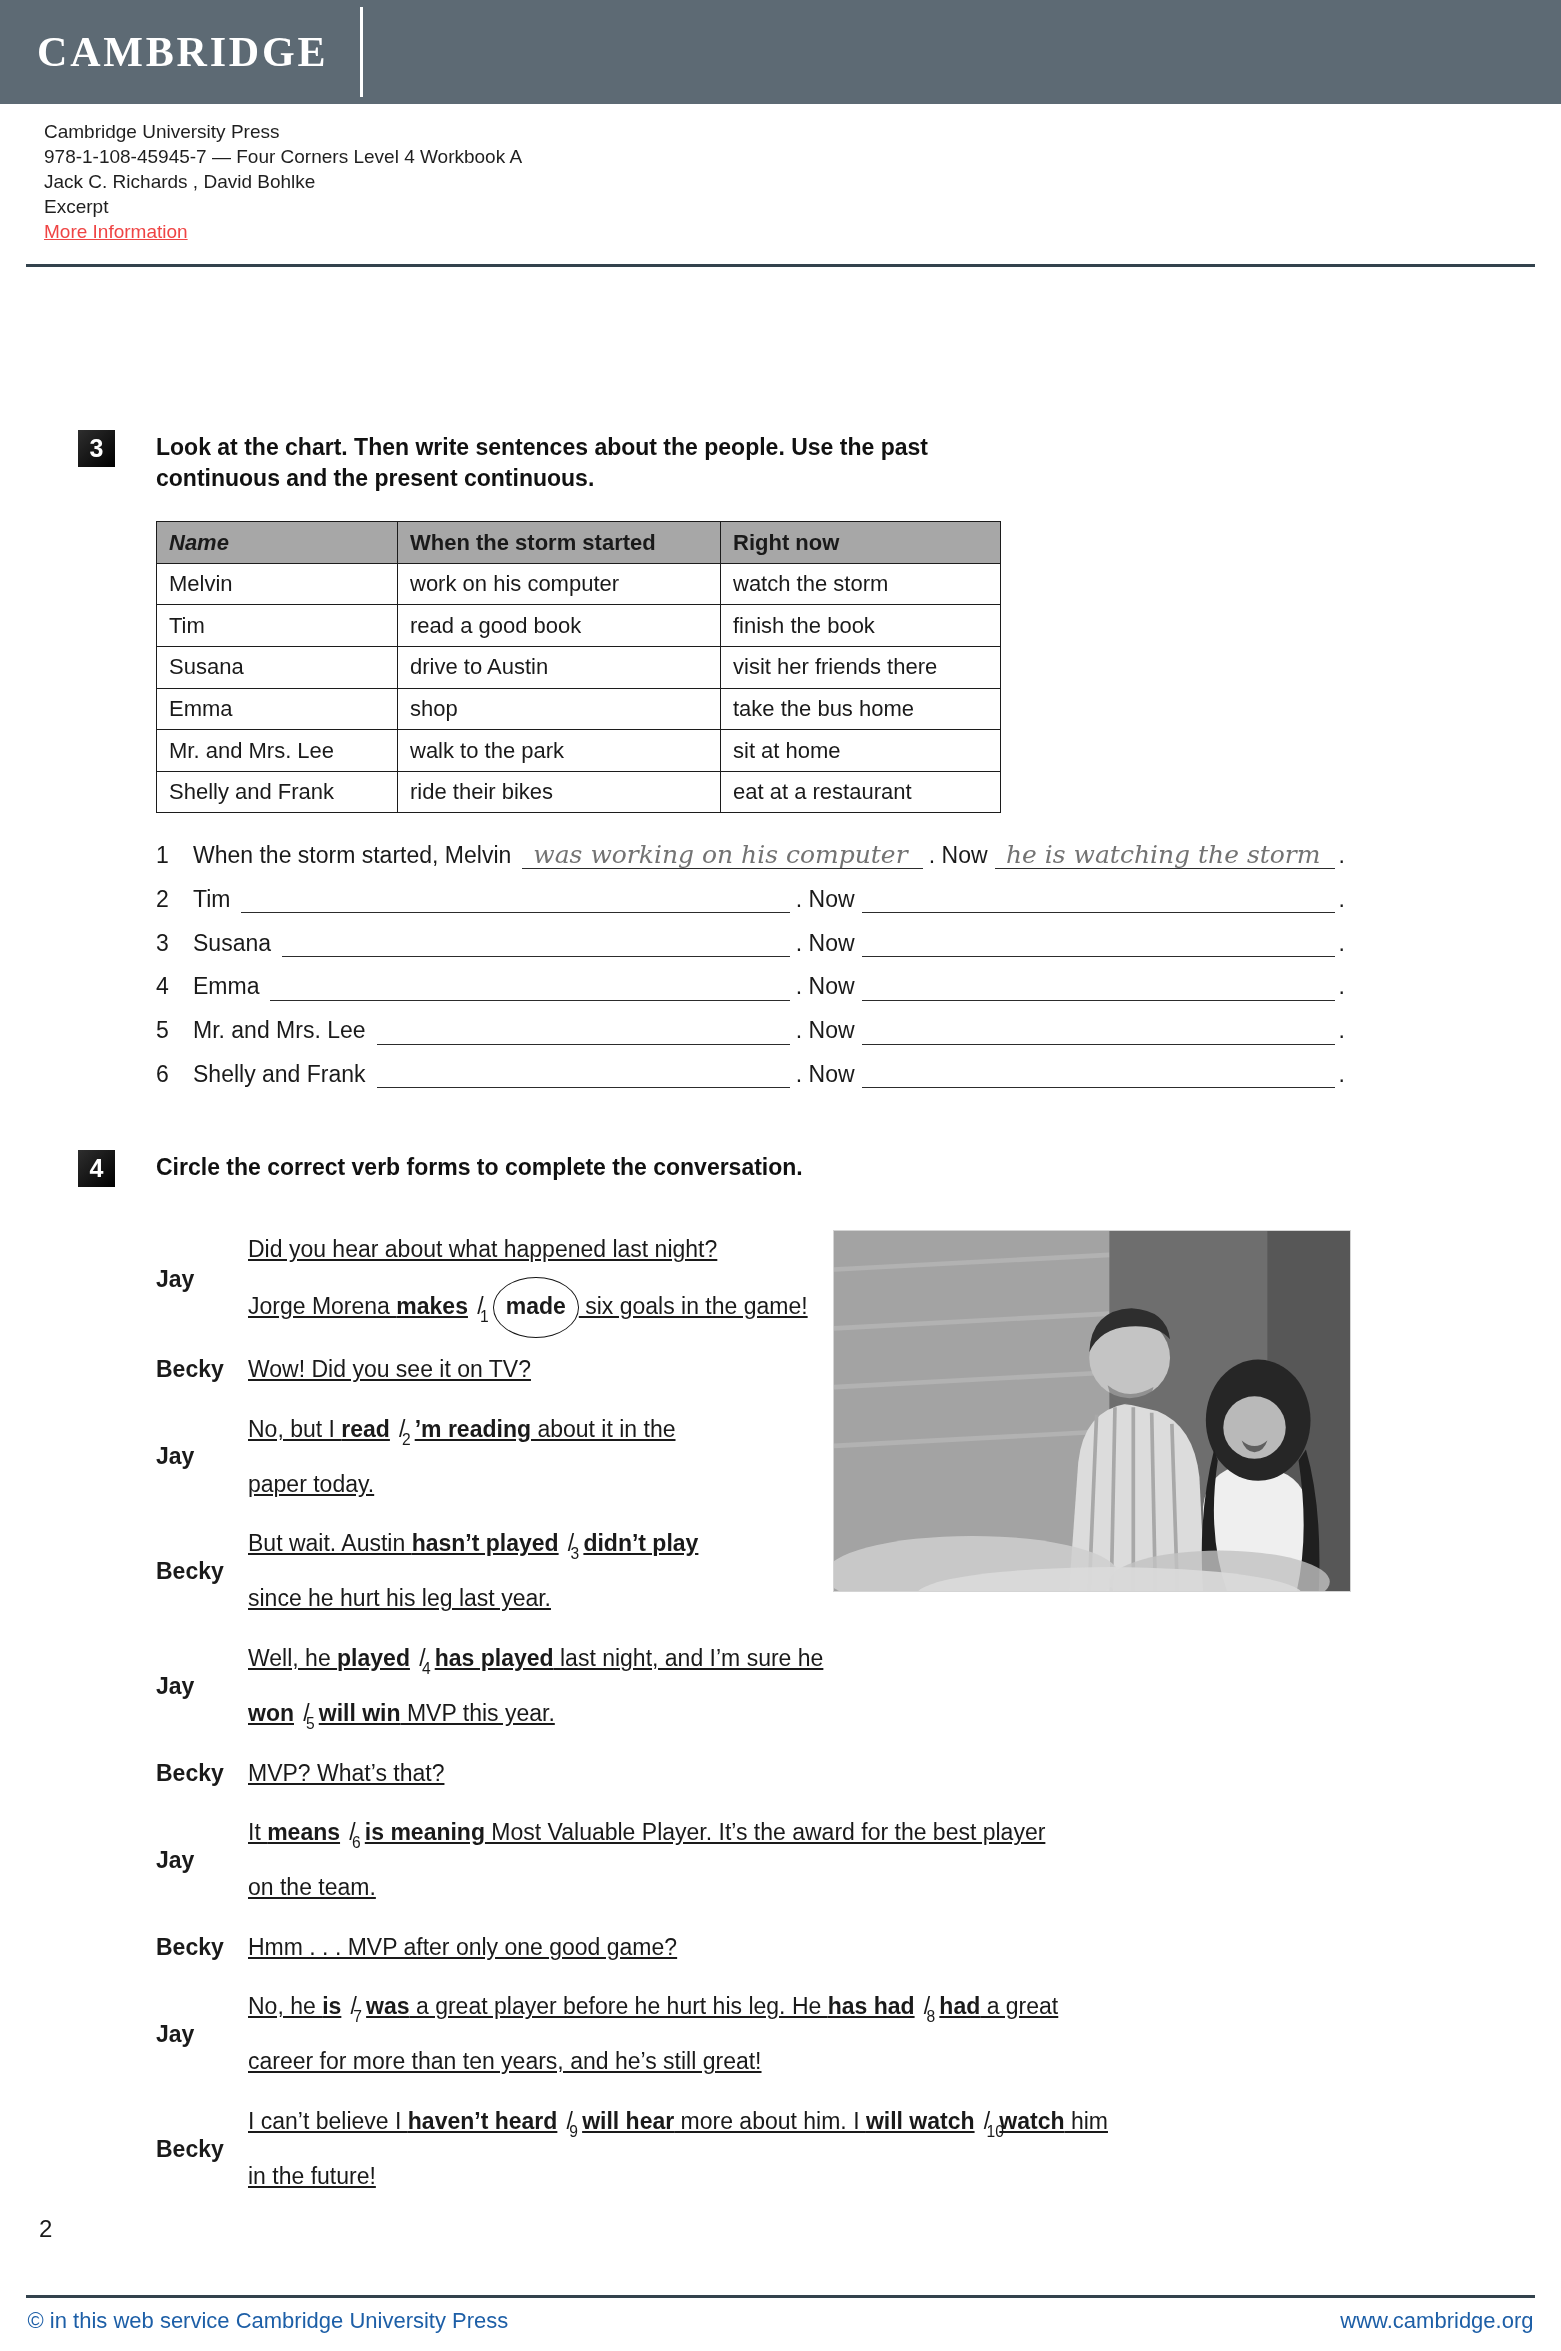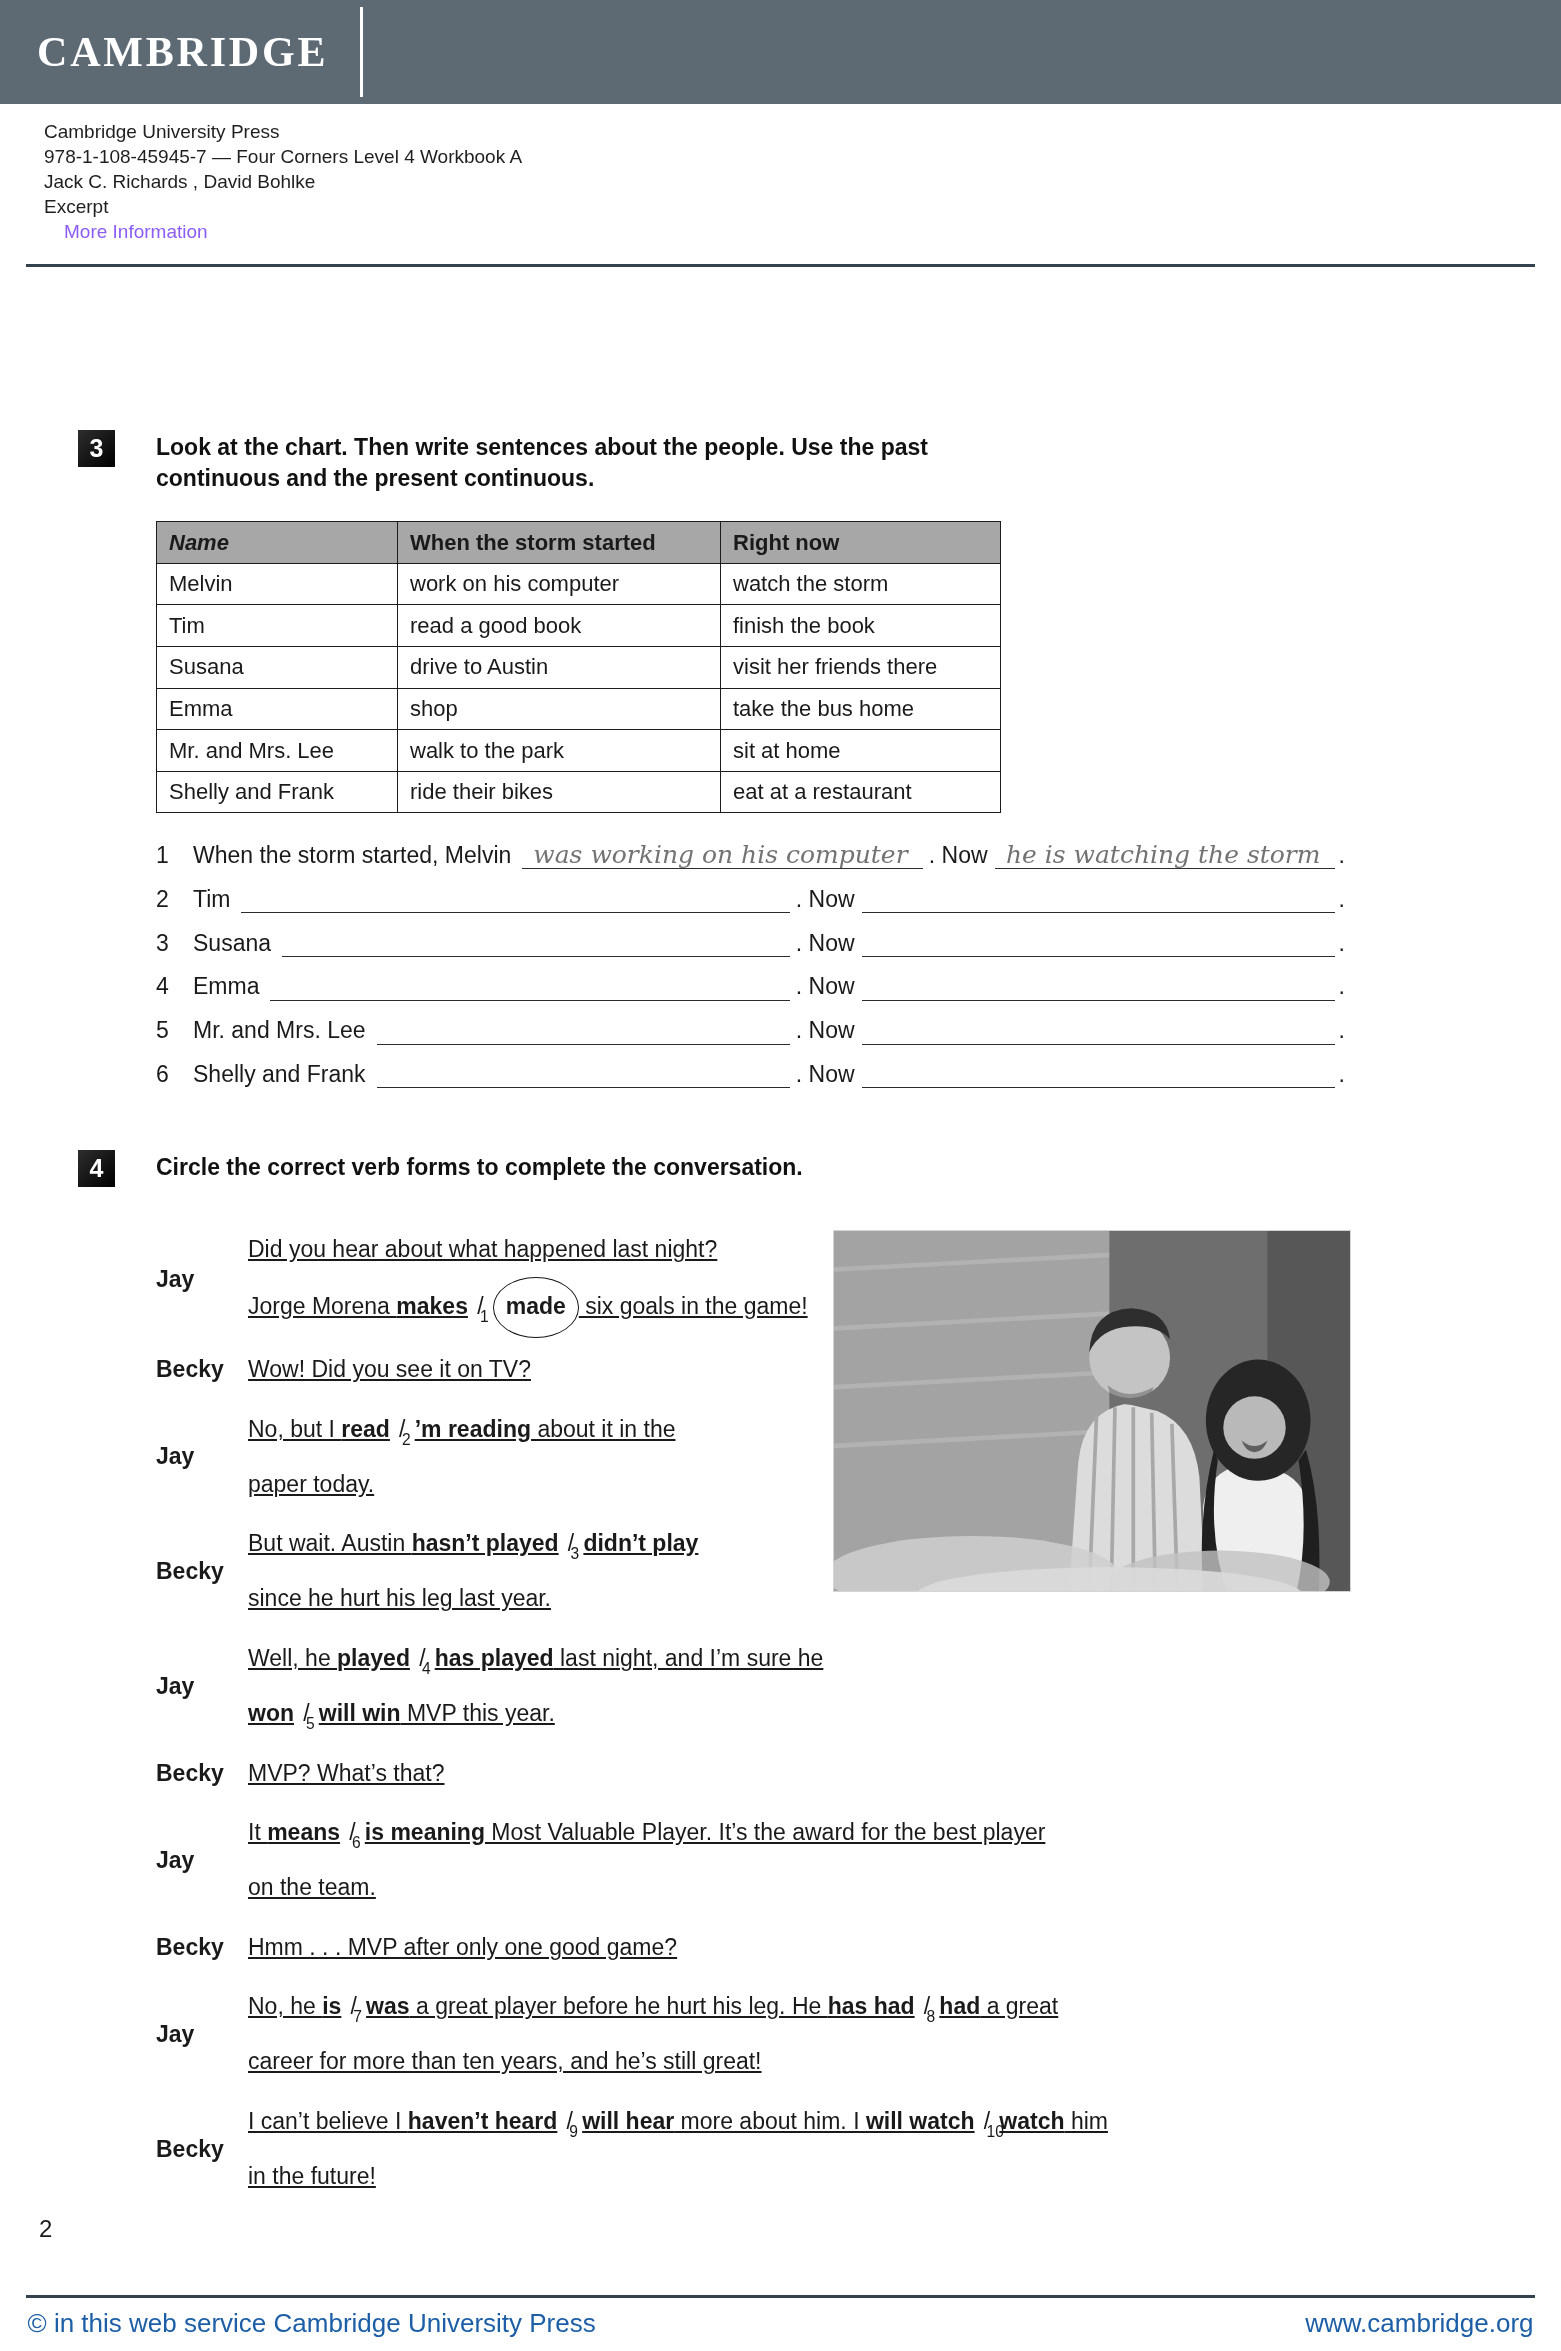--- a/index.html
+++ b/index.html
@@ -6,21 +6,21 @@
   body{width:1561px;height:2352px;position:relative;font-family:"Liberation Sans",sans-serif;color:#1a1a1a;-webkit-font-smoothing:antialiased;}
   .page{position:absolute;inset:0;overflow:hidden;}
 
   
   .band{position:absolute;top:0;left:0;width:100%;height:104px;background:#5d6a74;}
   .band .logo{position:absolute;left:37px;top:50%;transform:translateY(-50%);font-family:"Liberation Serif",serif;font-weight:bold;font-size:42px;letter-spacing:2.8px;color:#ffffff;text-align:center;}
   .band .divider{position:absolute;left:360px;top:7.3px;bottom:7.3px;width:2.8px;background:#ffffff;}
 
   
   .meta{position:absolute;top:119px;left:44px;font-size:19px;line-height:25px;color:#1f1f1f;}
-  .meta .link{color:#8b5cf6;cursor:pointer;margin-left:20px;}
+  .meta .link{color:#ef4444;text-decoration:underline;cursor:pointer;}
 
   .rule{position:absolute;left:26px;right:26px;height:2.8px;background:#33424d;}
   .rule.top{top:264px;}
   .rule.bottom{top:2295px;}
 
   
   .ex{position:absolute;left:78px;width:1419px;}
   #ex3{top:430px;}
   #ex4{top:1150px;}
   .ex-head{display:flex;align-items:flex-start;gap:41px;}
@@ -57,21 +57,21 @@
   .slash{position:relative;display:inline-block;margin:0 9.2px;font-weight:normal;}
   .slash-num{position:absolute;left:2.8px;top:30px;font-size:15.6px;line-height:1;font-weight:normal;}
   .circled{display:inline-block;border:1.8px solid #161616;border-radius:50%;padding:0.9px 12px 2.8px;}
 
   
   .photo{position:absolute;left:834px;top:1231px;width:516px;height:360px;outline:0.9px solid #d4d4d4;background:#8f8f8f;}
   .photo svg{display:block;width:100%;height:100%;}
 
   .page-num{position:absolute;left:39px;top:2215px;font-size:24px;color:#1a1a1a;}
 
-  .footer{position:absolute;top:2308px;left:27.5px;right:27.5px;display:flex;justify-content:space-between;font-size:26px;}
+  .footer{position:absolute;top:2308px;left:27.5px;right:27.5px;display:flex;justify-content:space-between;font-size:22px;}
   .footer .flink{color:#1d5fa7;cursor:pointer;}
 </style>
 </head>
 <body>
 
 <div class="page">
 
   <div class="band">
     <div class="logo">CAMBRIDGE</div>
     <div class="divider"></div>

